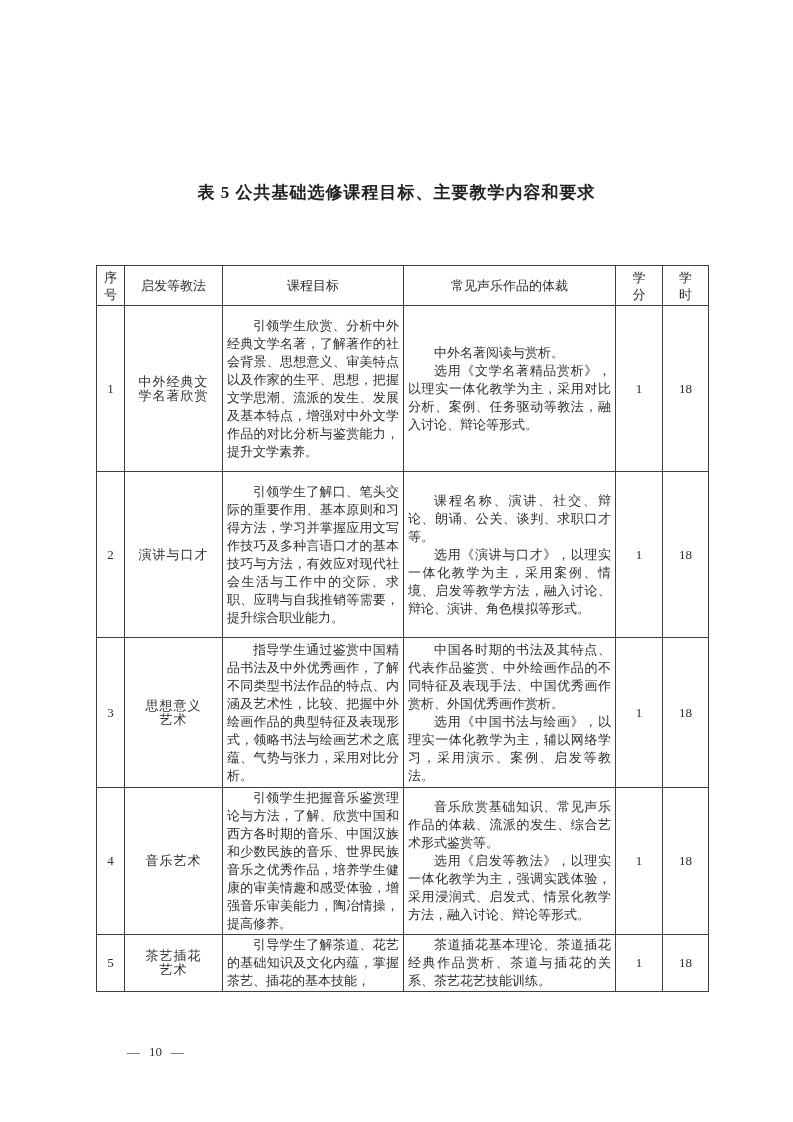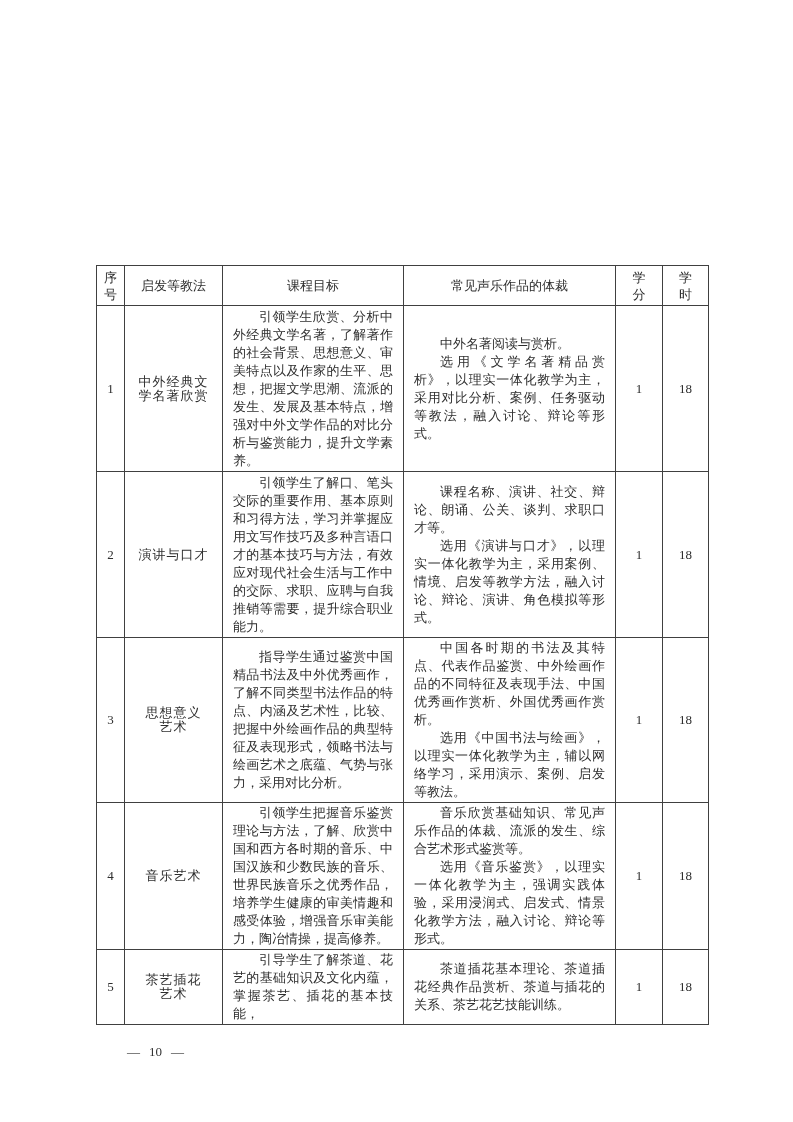--- a/index.html
+++ b/index.html
@@ -47,21 +47,21 @@
   tr.r2 { height:166px; }
   tr.r3 { height:150px; }
   tr.r4 { height:146px; }
   tr.r5 { height:55px; }
   td.c-index, td.c-credit, td.c-hours { text-align:center; }
   td.c-name {
     text-align:center;
     line-height:14px;
     letter-spacing:1px;
   }
-  td.c-goal, td.c-content { padding:1px 10px; }
+  td.c-goal, td.c-content { padding:1px 4px; }
   td.c-goal p, td.c-content p {
     margin:0;
     text-indent:2em;
     text-align:justify;
     line-height:18px;
   }
   .footer {
     position:absolute;
     left:127px; top:1044px;
     display:flex;
@@ -70,20 +70,21 @@
     font-size:13px;
     color:#333333;
   }
   .footer .dash { letter-spacing:0; }
 </style>
 </head>
 <body>
 
 <div class="page">
 
+  <h1 class="title">表 5 公共基础选修课程目标、主要教学内容和要求</h1>
 
   <table class="course-table">
     <colgroup>
       <col style="width:28px">
         <col style="width:98px">
         <col style="width:181px">
       <col style="width:212px">
         <col style="width:47px">
         <col style="width:46px">
     </colgroup>
@@ -143,21 +144,21 @@
         <td class="c-hours">18</td>
       </tr>
       <tr class="r4">
         <td class="c-index">4</td>
         <td class="c-name pre">音乐艺术</td>
         <td class="c-goal">
           <p>引领学生把握音乐鉴赏理论与方法，了解、欣赏中国和西方各时期的音乐、中国汉族和少数民族的音乐、世界民族音乐之优秀作品，培养学生健康的审美情趣和感受体验，增强音乐审美能力，陶冶情操，提高修养。</p>
         </td>
         <td class="c-content">
           <p>音乐欣赏基础知识、常见声乐作品的体裁、流派的发生、综合艺术形式鉴赏等。</p>
-          <p>选用《音乐鉴赏》，以理实一体化教学为主，强调实践体验，采用浸润式、启发式、情景化教学方法，融入讨论、辩论等形式。</p>
+          <p>选用《启发等教法》，以理实一体化教学为主，强调实践体验，采用浸润式、启发式、情景化教学方法，融入讨论、辩论等形式。</p>
         </td>
         <td class="c-credit">1</td>
         <td class="c-hours">18</td>
       </tr>
       <tr class="r5">
         <td class="c-index">5</td>
         <td class="c-name pre">茶艺插花
 艺术</td>
         <td class="c-goal">
           <p>引导学生了解茶道、花艺的基础知识及文化内蕴，掌握茶艺、插花的基本技能，</p>

